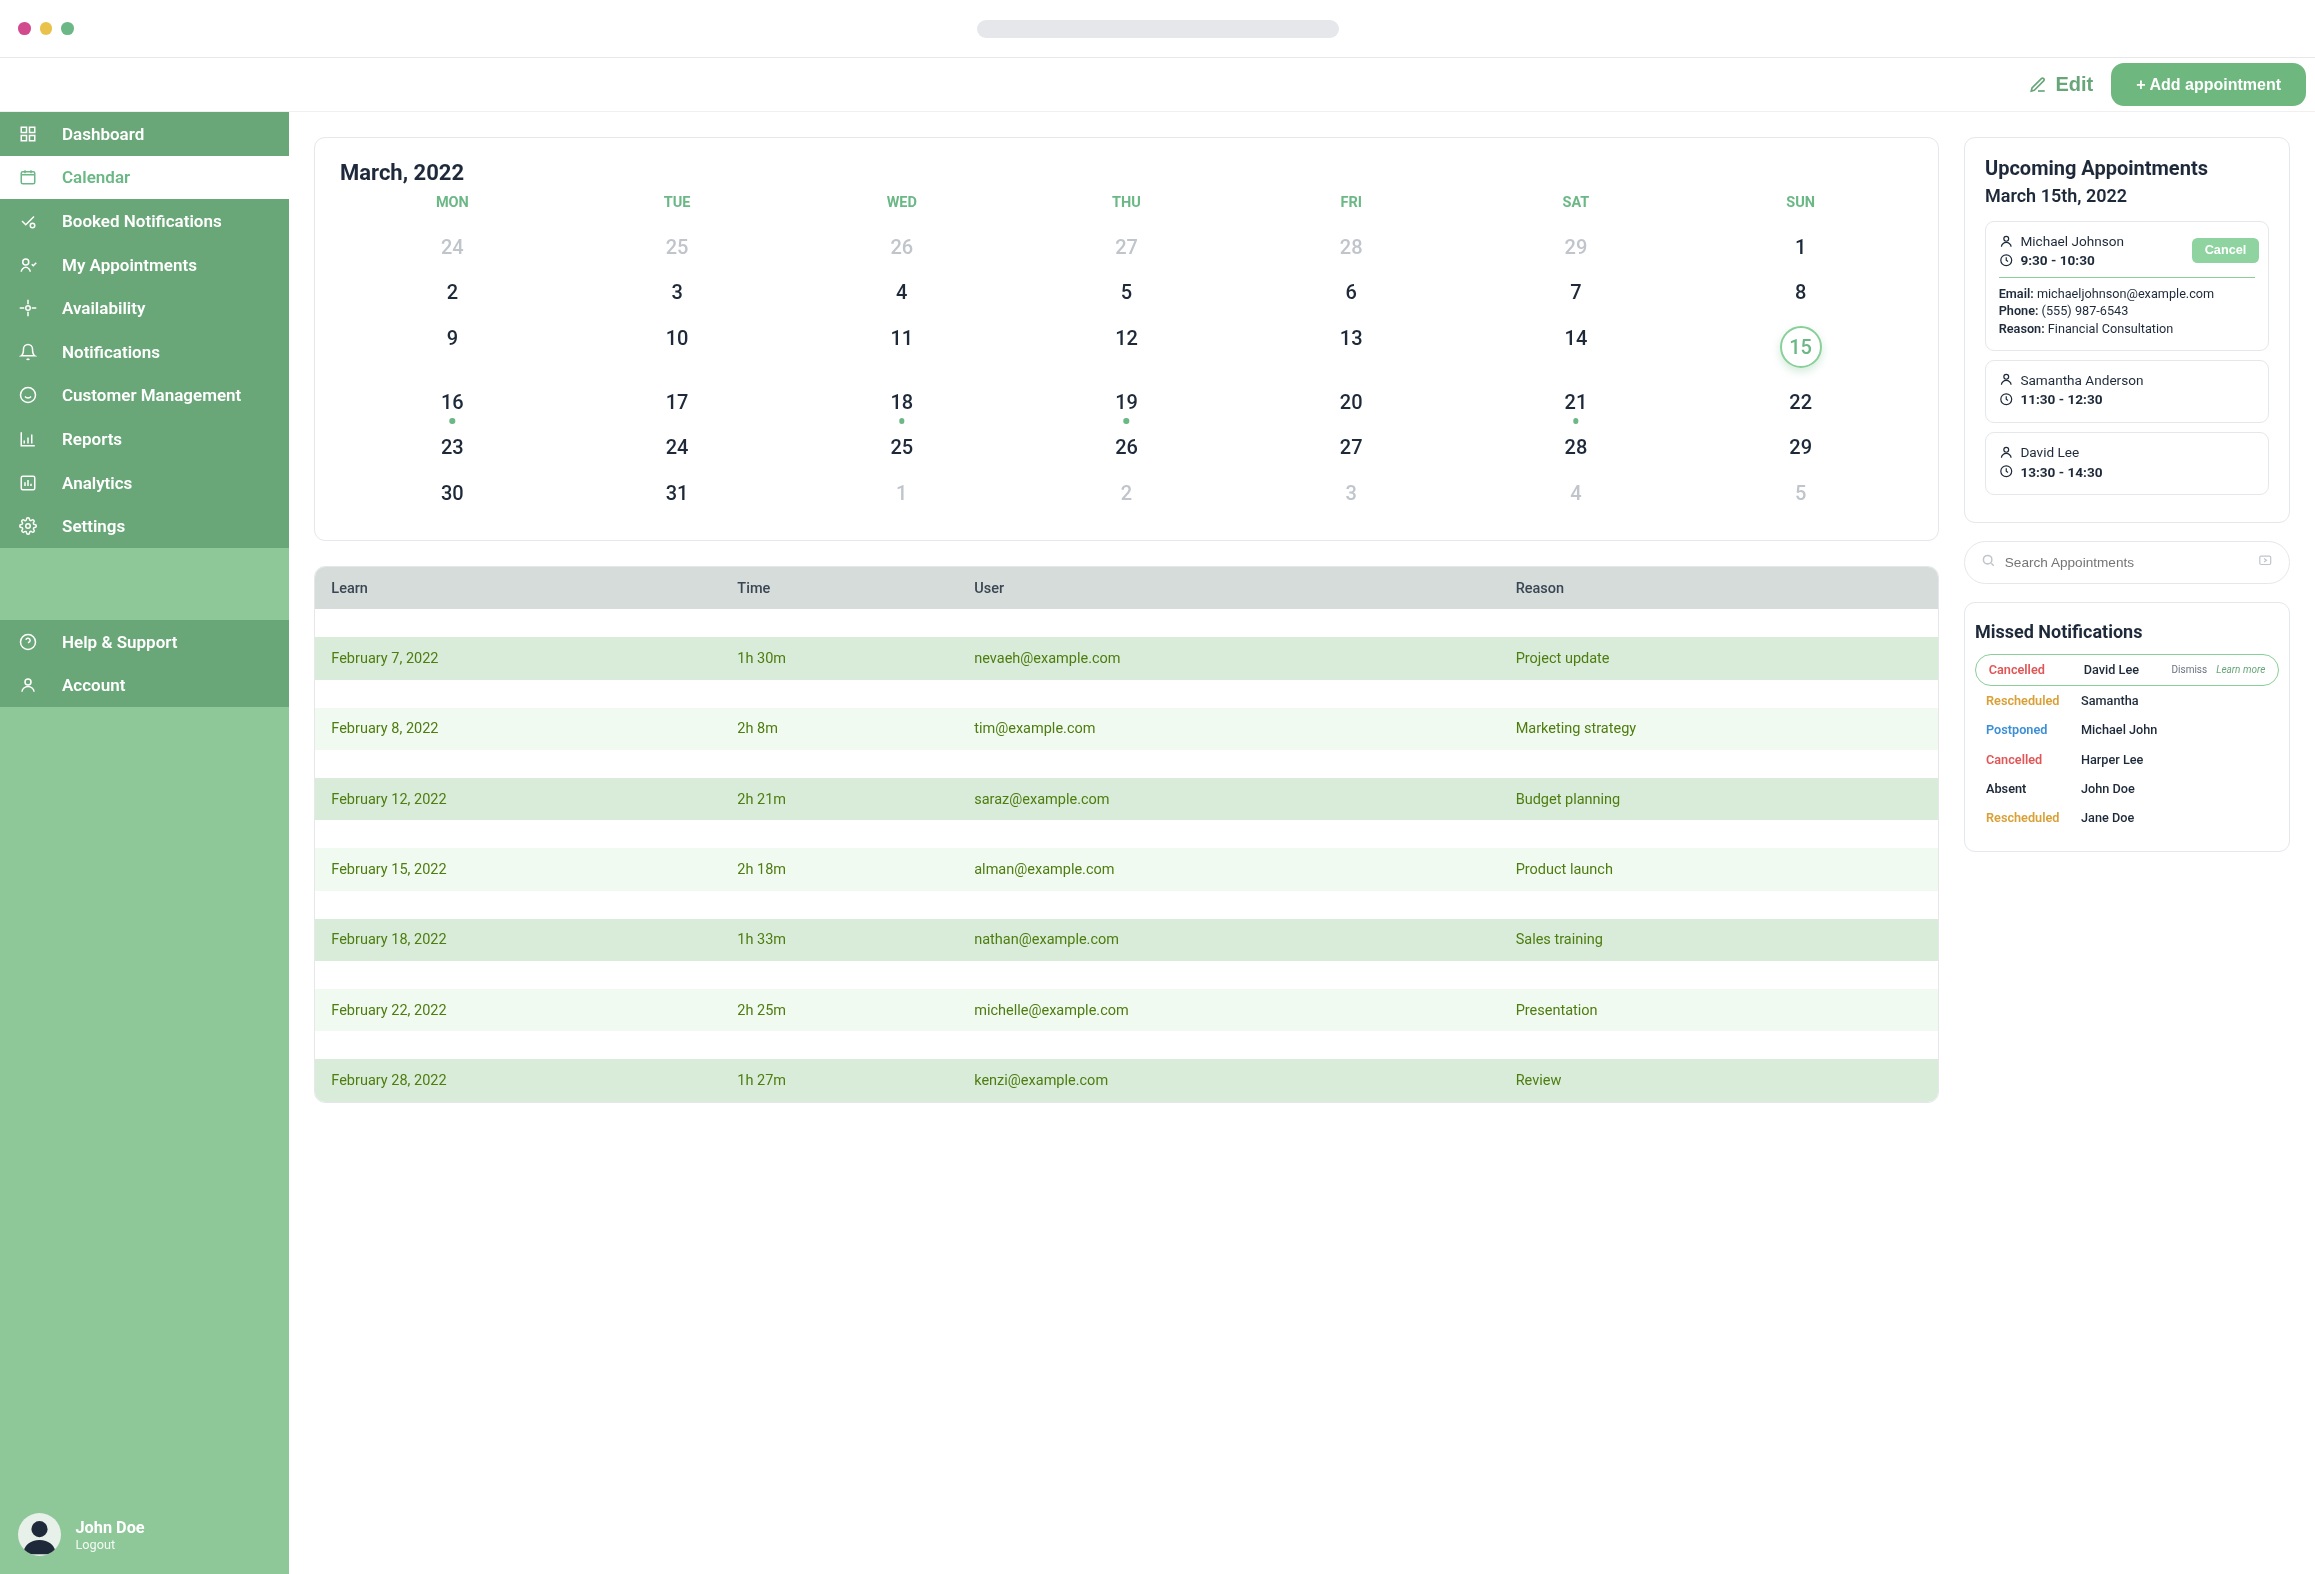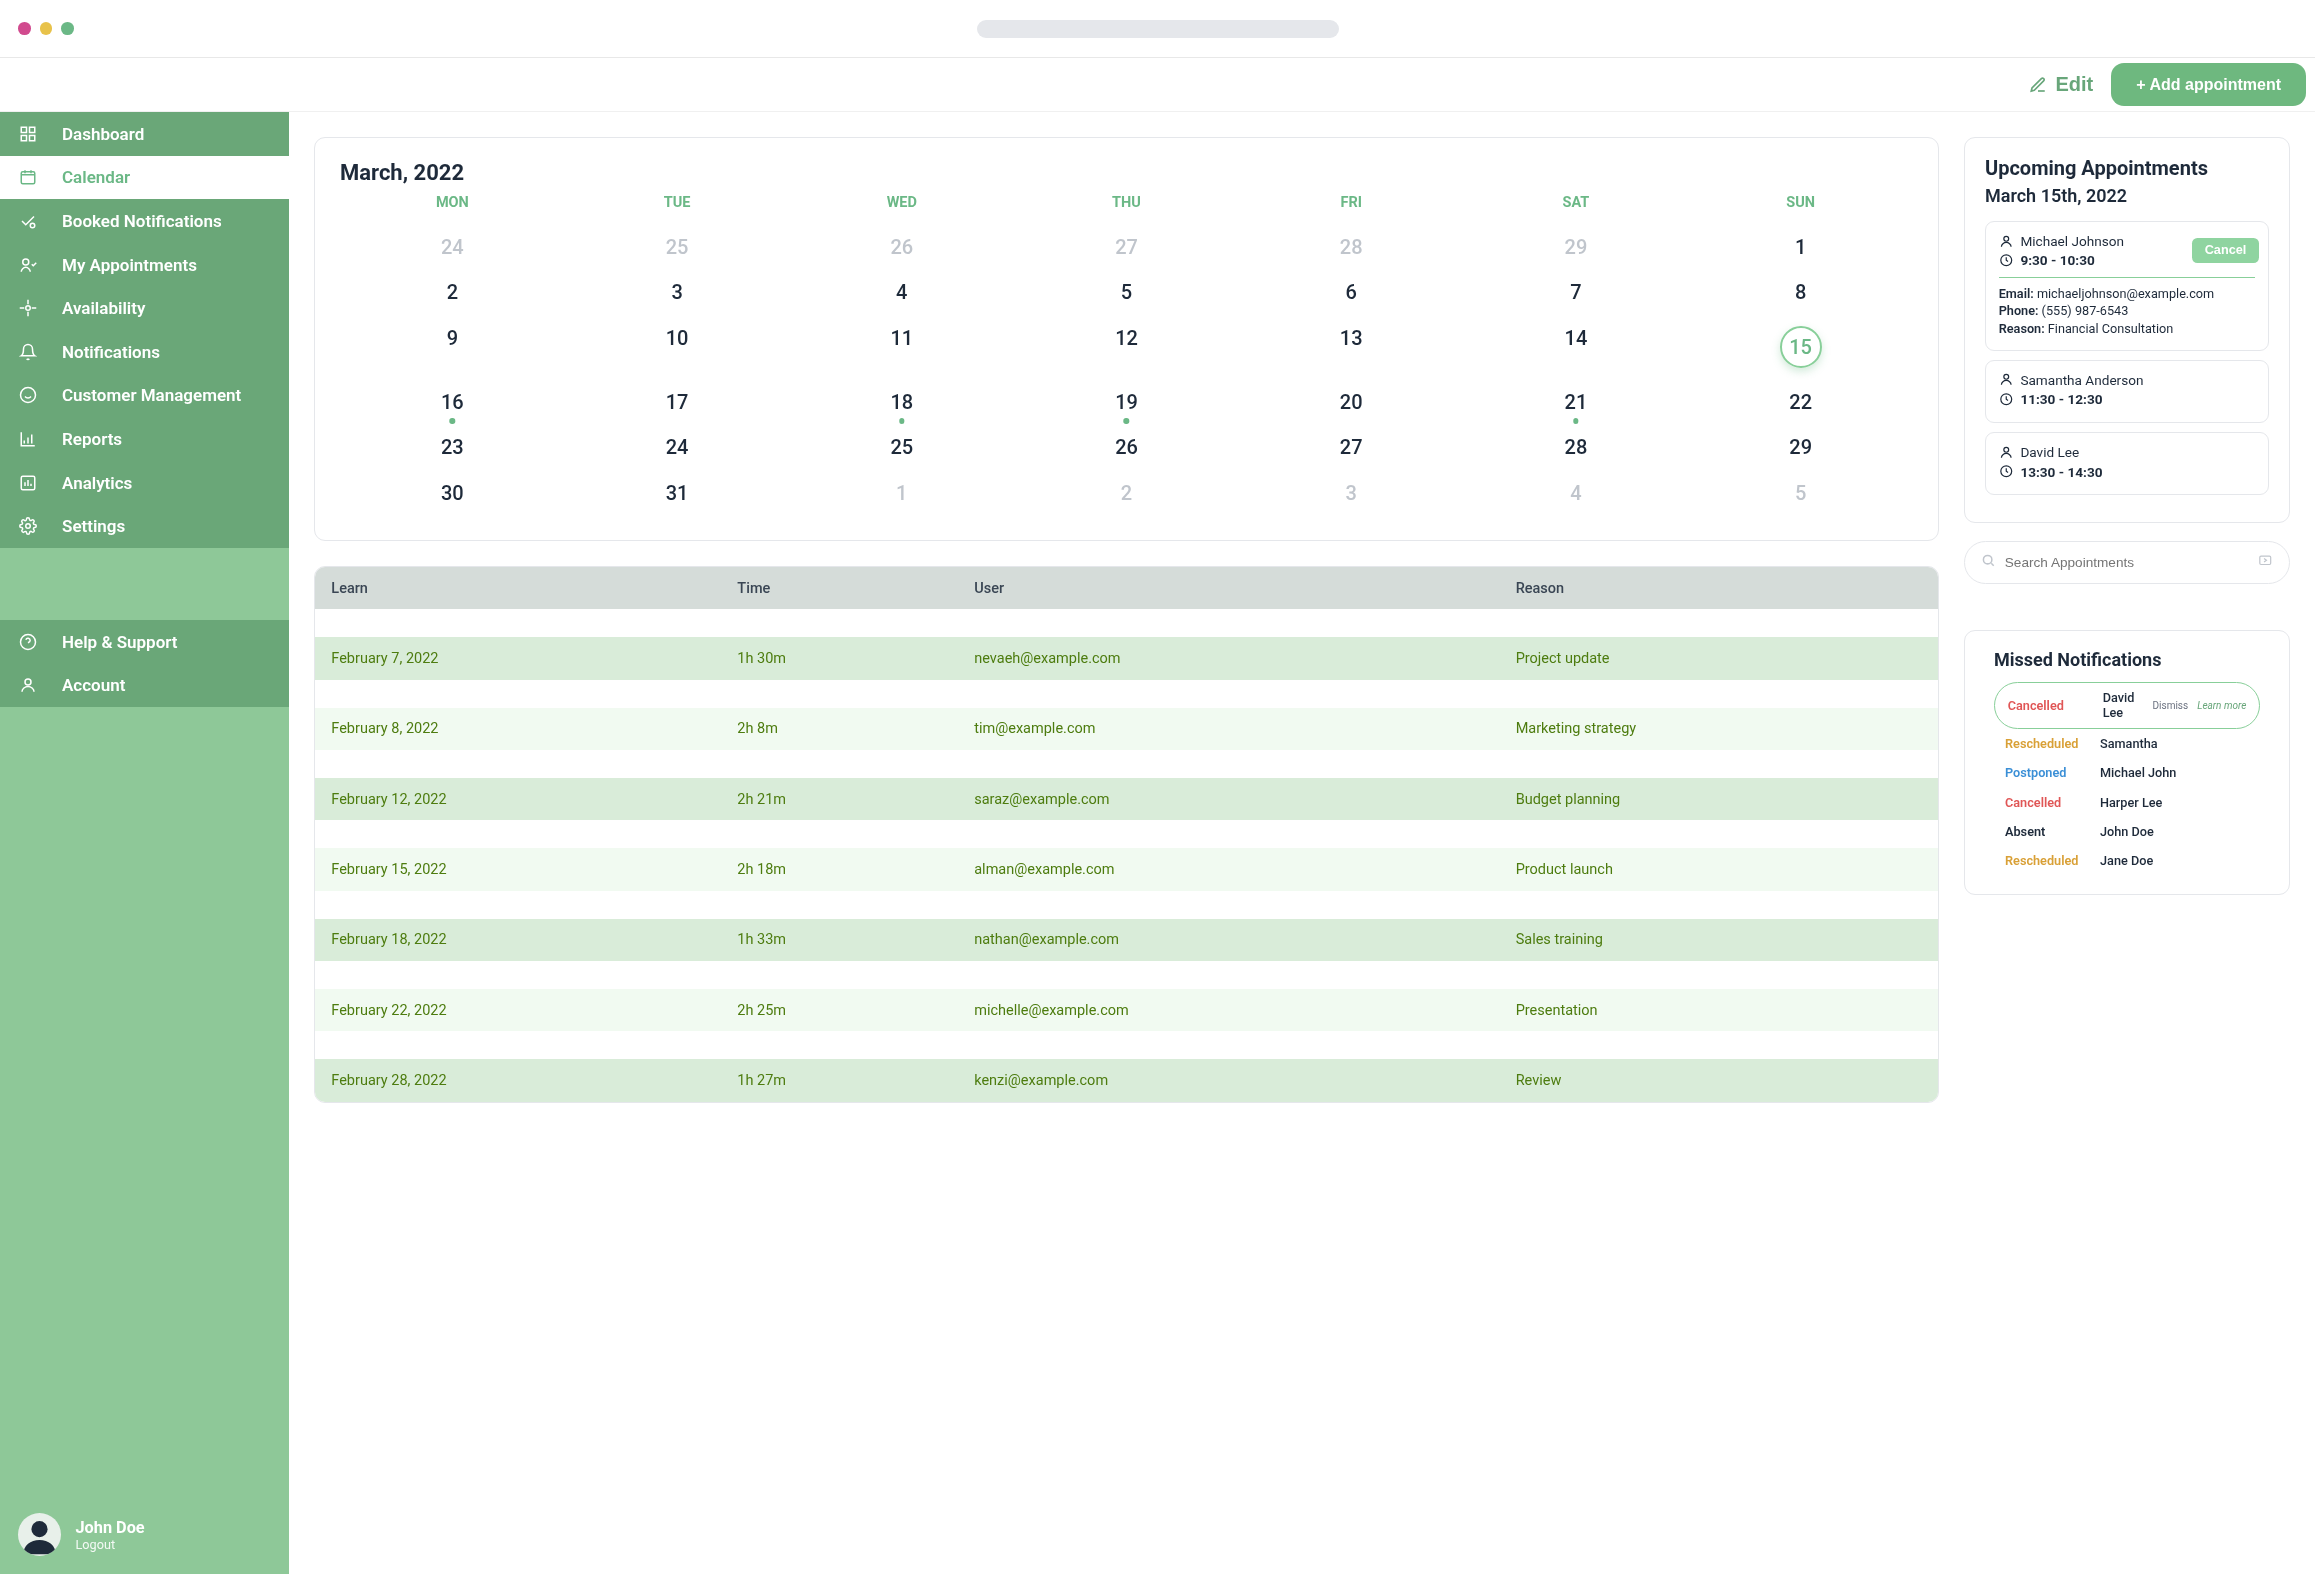--- a/index.html
+++ b/index.html
@@ -644,21 +644,21 @@
           </span>
           <input type="text" placeholder="Search Appointments" style="">
           <span>
             <svg class="small-icon" viewBox="0 0 24 24" fill="none" stroke="#c0c5cc" stroke-width="2">
                 <rect x="3" y="5" width="18" height="14" rx="2"></rect>
                 <path d="M10 9l4 3-4 3"></path>
               </svg>
           </span>
         </div>
 
-        <div class="card" style="padding:18px 29px;margin-top:28px;">
+        <div class="card" style="padding:18px 10px;">
           <div class="missed-title">Missed Notifications</div>
           <div id="notif-list">
               <div class="notif-row active">
                 <span class="notif-status st-cancelled">Cancelled</span>
                 <span class="notif-name">David Lee</span>
                 <span class="notif-dismiss">Dismiss</span>
                 <span class="notif-learn">Learn more</span>
               </div>
               <div class="notif-row">
                 <span class="notif-status st-rescheduled">Rescheduled</span>

